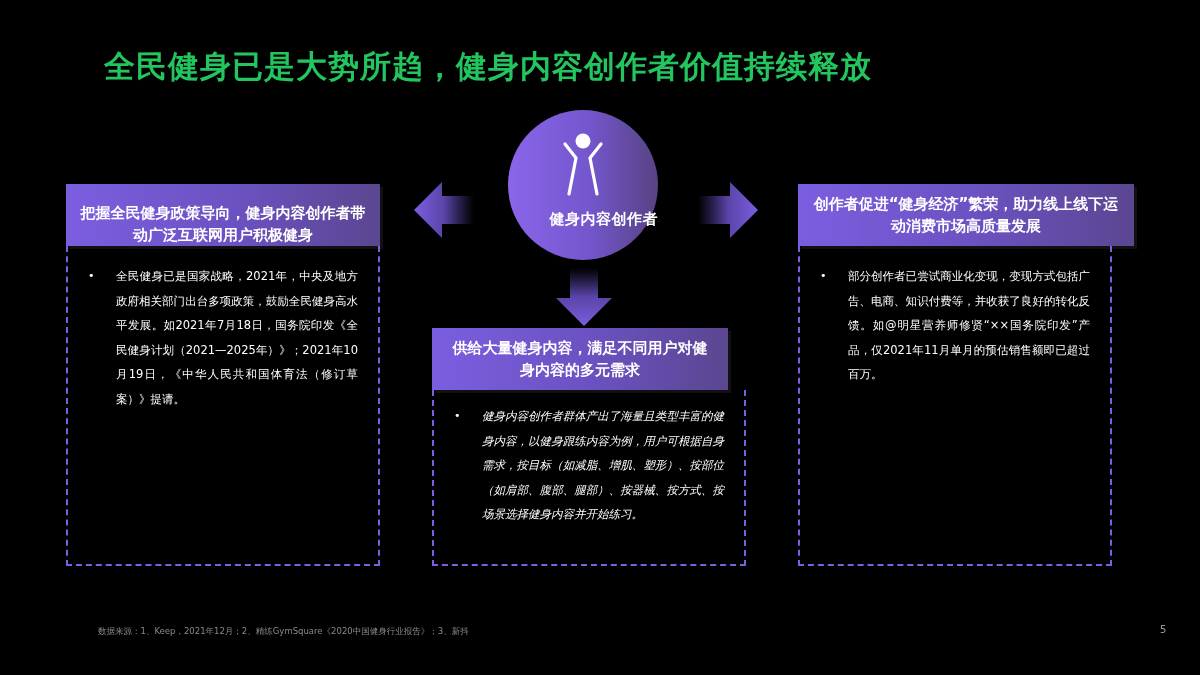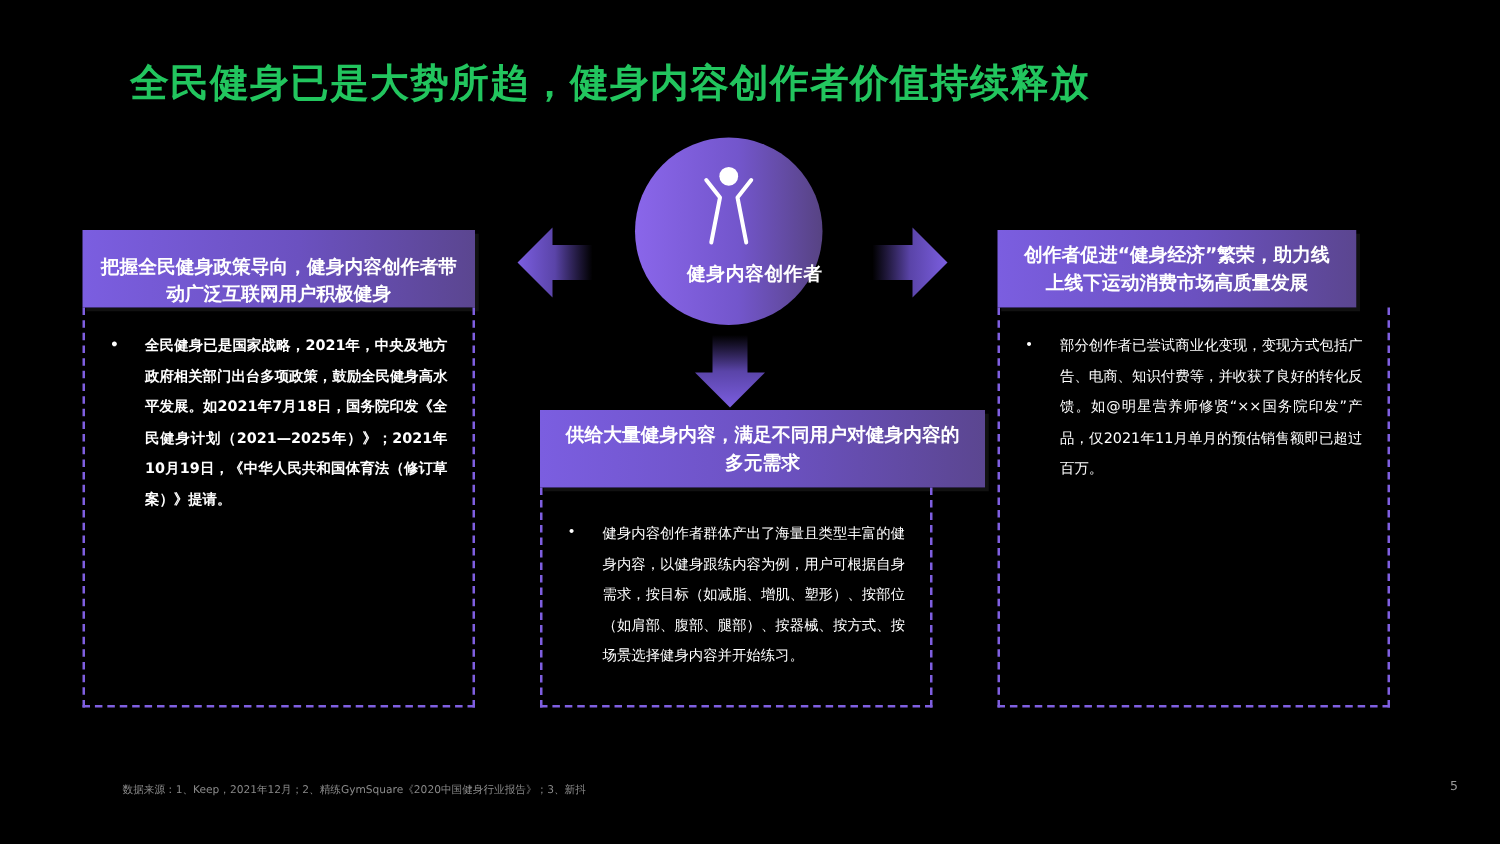--- a/index.html
+++ b/index.html
@@ -88,35 +88,35 @@
       <stop offset="1" stop-color="#000" stop-opacity="0.9"></stop>
     </linearGradient>
   </defs>
   <polygon points="30,58 2,30 16,30 16,0 44,0 44,30 58,30" fill="url(#gd)"></polygon>
 </svg>
 
 <div class="head-box" style="left:66px;top:184px;width:314px;align-items:flex-end;">
   <span style="padding:0 14px;">把握全民健身政策导向，健身内容创作者带动广泛互联网用户积极健身</span>
 </div>
 <div class="dash-box" style="left:66px;top:246px;width:314px;height:320px;">
-  <ul class="bullets" style="padding-top:18px;padding-right:20px;font-weight:bold;">
+  <ul class="bullets" style="padding-top:18px;padding-right:20px;">
     <li>全民健身已是国家战略，2021年，中央及地方政府相关部门出台多项政策，鼓励全民健身高水平发展。如2021年7月18日，国务院印发《全民健身计划（2021—2025年）》；2021年10月19日，《中华人民共和国体育法（修订草案）》提请。</li>
   </ul>
 </div>
 
-<div class="head-box" style="left:432px;top:328px;width:356px;justify-content:center;">
+<div class="head-box" style="left:432px;top:328px;width:296px;justify-content:center;">
   <span style="padding:0 14px;">供给大量健身内容，满足不同用户对健身内容的多元需求</span>
 </div>
 <div class="dash-box" style="left:432px;top:390px;width:314px;height:176px;">
-  <ul class="bullets" style="padding-top:24px;padding-right:20px;">
+  <ul class="bullets" style="padding-top:14px;padding-right:20px;font-style:italic;">
     <li>健身内容创作者群体产出了海量且类型丰富的健身内容，以健身跟练内容为例，用户可根据自身需求，按目标（如减脂、增肌、塑形）、按部位（如肩部、腹部、腿部）、按器械、按方式、按场景选择健身内容并开始练习。</li>
   </ul>
 </div>
 
-<div class="head-box" style="left:798px;top:184px;width:287px;">
+<div class="head-box" style="left:798px;top:184px;width:336px;">
   <span style="padding:0 14px;">创作者促进“健身经济”繁荣，助力线上线下运动消费市场高质量发展</span>
 </div>
 <div class="dash-box" style="left:798px;top:246px;width:314px;height:320px;">
   <ul class="bullets" style="padding-top:18px;padding-right:20px;">
     <li>部分创作者已尝试商业化变现，变现方式包括广告、电商、知识付费等，并收获了良好的转化反馈。如@明星营养师修贤“××国务院印发”产品，仅2021年11月单月的预估销售额即已超过百万。</li>
   </ul>
 </div>
 
 <div class="footer">数据来源：1、Keep，2021年12月；2、精练GymSquare《2020中国健身行业报告》；3、新抖</div>
 <div class="page-num">5</div>

